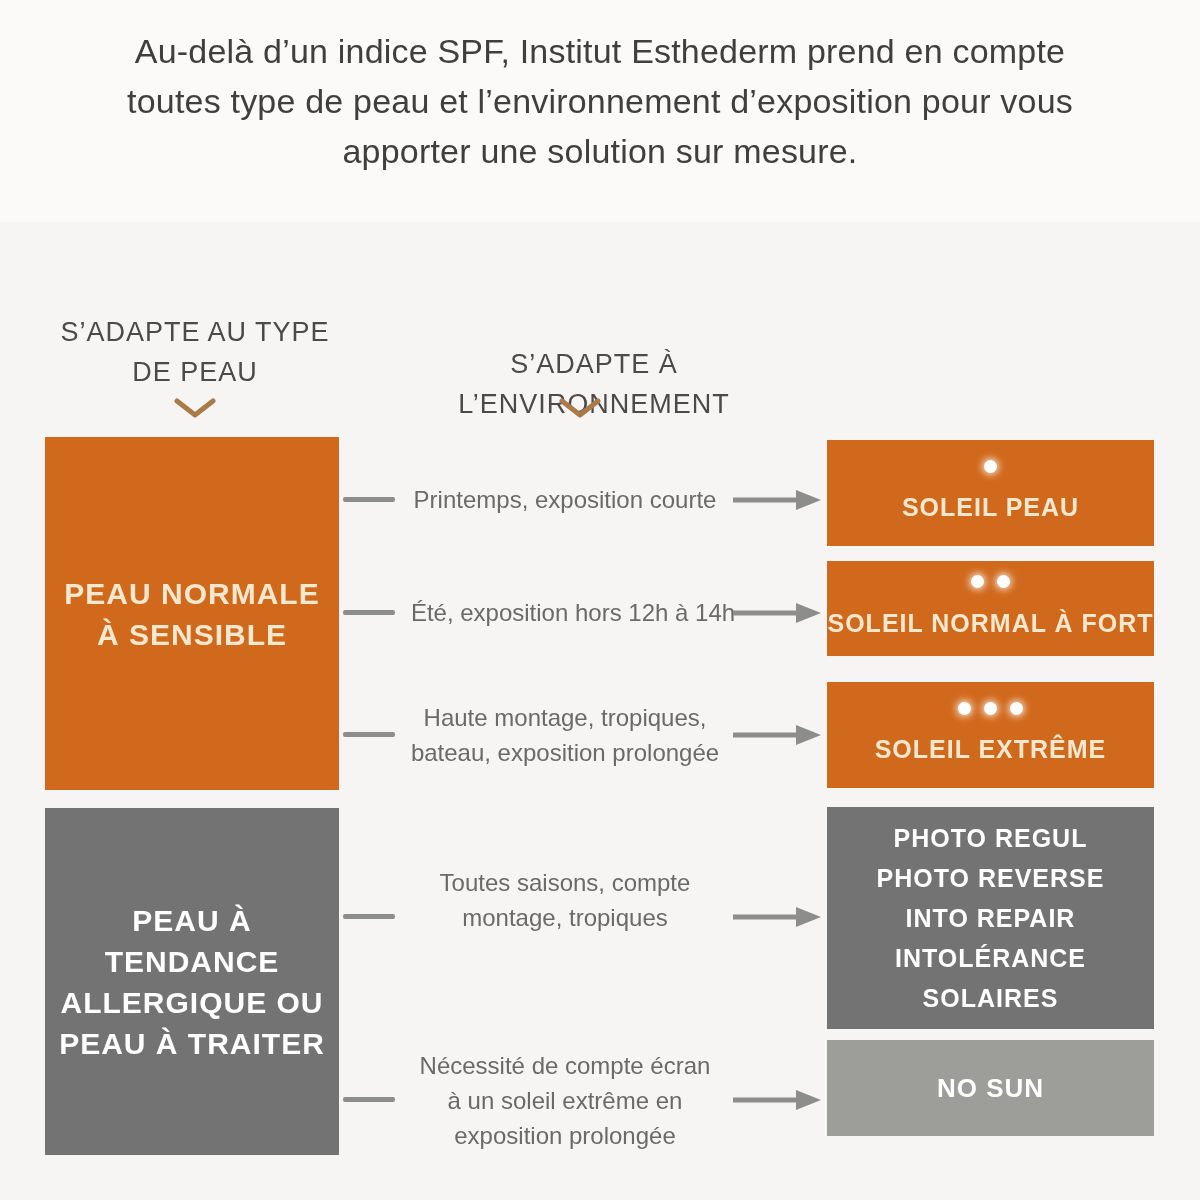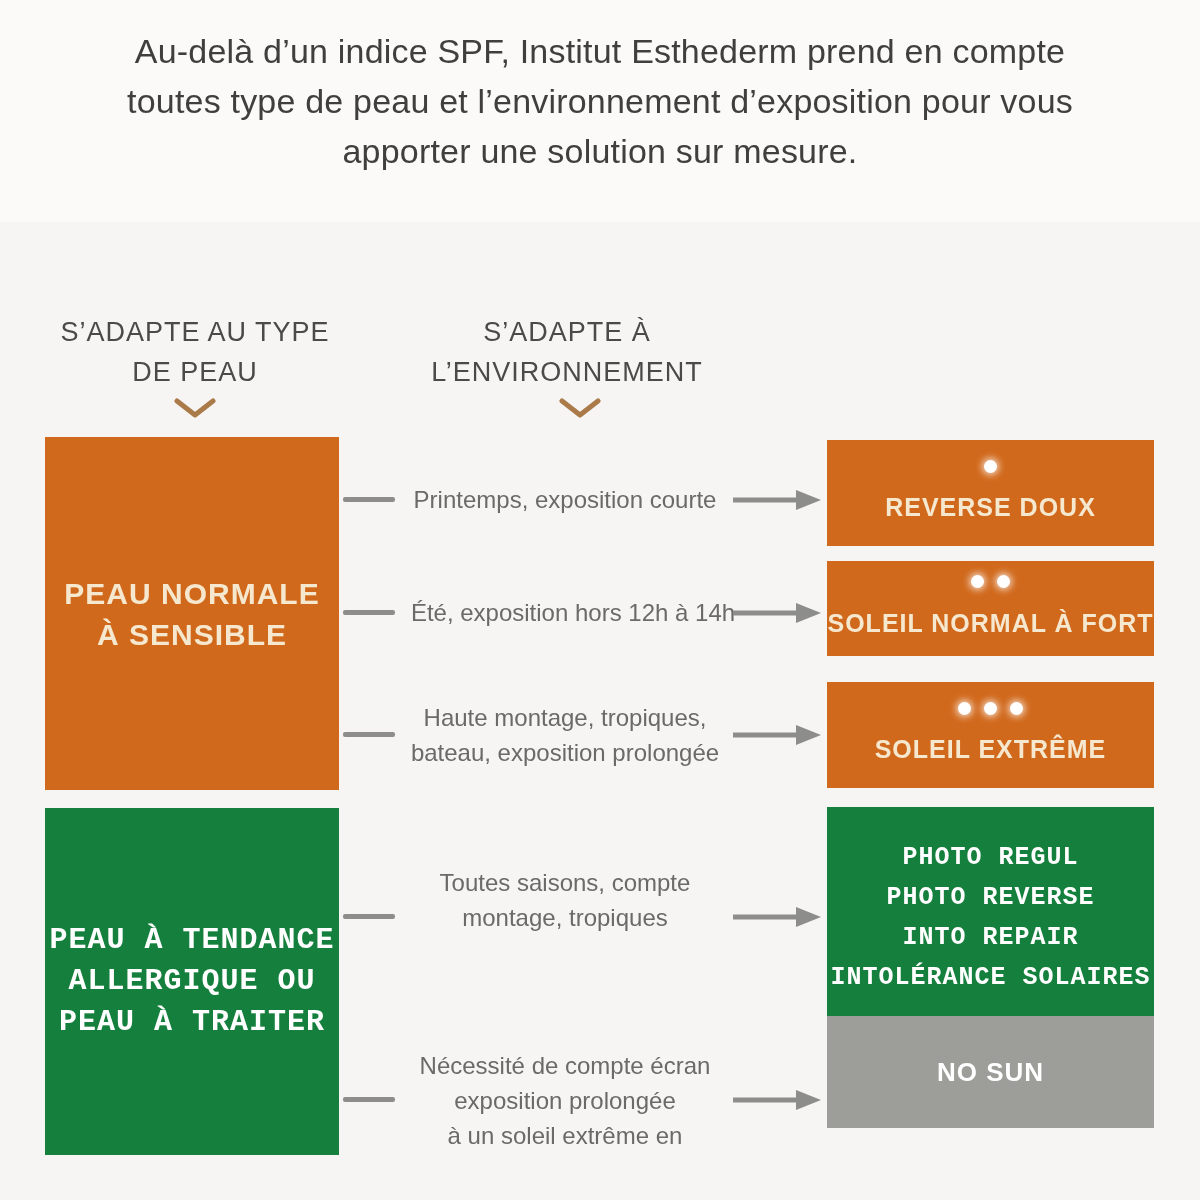--- a/index.html
+++ b/index.html
@@ -21,51 +21,51 @@
     letter-spacing:.2px;
   }
 
   
   .col-header{
     position:absolute;top:312px;text-align:center;
     color:#4b4a48;font-size:27px;line-height:40px;
     font-weight:500;letter-spacing:1px;
   }
   .h-skin{left:30px;width:330px;}
-  .h-env{left:397px;width:340px;}
+  .h-env{left:424px;width:340px;margin-top:32px;}
   .chevron{position:absolute;top:398px;width:44px;height:22px;}
   .c-skin{left:173px;}
   .c-env{left:558px;}
 
   
   .box{
     position:absolute;display:flex;flex-direction:column;
     align-items:center;justify-content:center;text-align:center;
     box-sizing:border-box;
   }
   .orange{background:#d1691c;}
-  .dark{background:#15803d;font-family:Liberation Mono, monospace;}
+  .dark{background:#737373;}
   .light{background:#9d9d99;}
   .box .box-label{font-weight:bold;letter-spacing:1px;}
   .orange .box-label{color:#f6e8cf;}
   .dark .box-label,.light .box-label{color:#ffffff;}
 
   
   .skin-box{left:45px;width:294px;}
   .sb1{top:437px;height:353px;}
   .sb2{top:808px;height:347px;}
   .skin-box .box-label{font-size:30px;line-height:41px;}
 
   
   .result{left:827px;width:327px;}
   .rb1{top:440px;height:106px;}
   .rb2{top:561px;height:95px;}
   .rb3{top:682px;height:106px;}
   .rb4{top:807px;height:222px;}
-  .rb5{top:1016px;height:112px;}
+  .rb5{top:1040px;height:96px;}
   .result .box-label{font-size:25px;line-height:40px;letter-spacing:1px;}
   .rb5 .box-label{font-size:26px;}
 
   
   .dots{display:flex;gap:13px;margin-bottom:14px;height:14px;align-items:center;}
   .dot{
     width:13px;height:13px;border-radius:50%;
     background:#ffffff;
     box-shadow:0 0 7px 2px rgba(255,255,255,.75);
   }
@@ -166,34 +166,34 @@
       <div>montage, tropiques</div>
     </div>
   <svg class="arrow arr4" viewBox="0 0 90 24">
     <line x1="0" y1="12" x2="66" y2="12" stroke="#8d8d8b" stroke-width="5"></line>
     <polygon points="63,2 88,12 63,22" fill="#8d8d8b"></polygon>
   </svg>
 
   <div class="stub stub5"></div>
   <div class="condition cond5">
       <div>Nécessité de compte écran</div>
+      <div>à un soleil extrême en</div>
       <div>exposition prolongée</div>
-      <div>à un soleil extrême en</div>
     </div>
   <svg class="arrow arr5" viewBox="0 0 90 24">
     <line x1="0" y1="12" x2="66" y2="12" stroke="#8d8d8b" stroke-width="5"></line>
     <polygon points="63,2 88,12 63,22" fill="#8d8d8b"></polygon>
   </svg>
 
   <div class="box result rb1 orange">
     <div class="dots">
         <span class="dot"></span>
       </div>
     <div class="box-label">
-        <div>REVERSE DOUX</div>
+        <div>SOLEIL PEAU</div>
       </div>
   </div>
 
   <div class="box result rb2 orange">
     <div class="dots">
         <span class="dot"></span>
         <span class="dot"></span>
       </div>
     <div class="box-label">
         <div>SOLEIL NORMAL À FORT</div>

